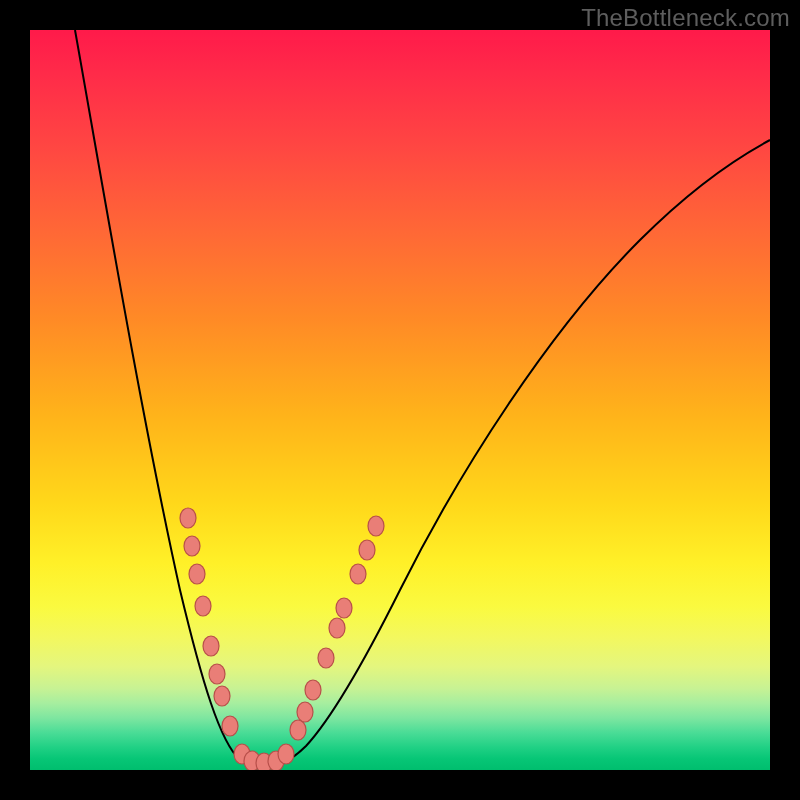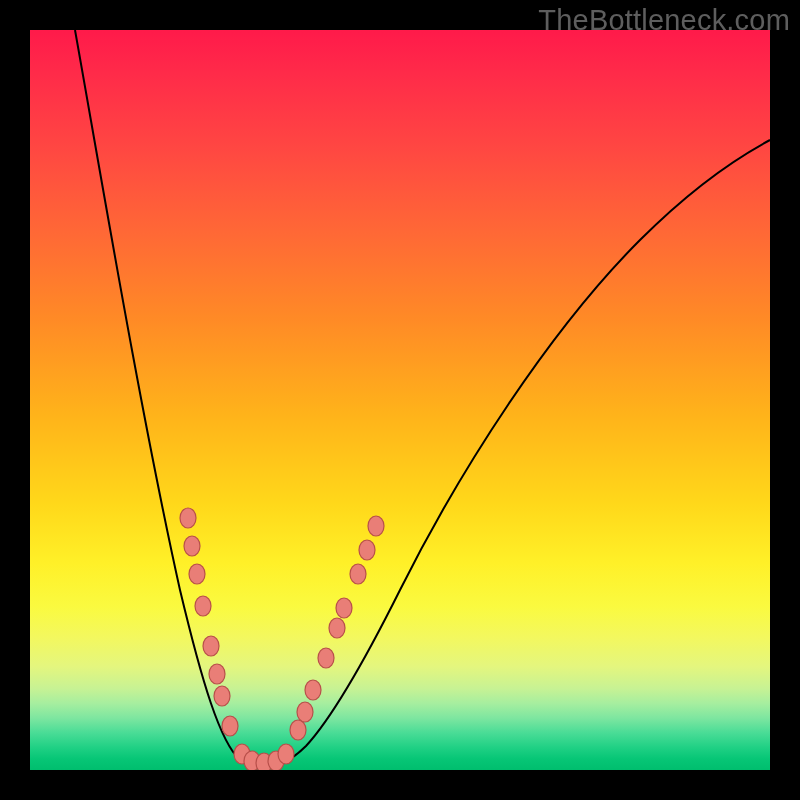--- a/index.html
+++ b/index.html
@@ -17,21 +17,21 @@
     left: 0;
     width: 800px;
     height: 800px;
     background: #000;
   }
   .watermark {
     position: absolute;
     top: 4px;
     right: 10px;
     color: #5e5e5e;
-    font-size: 29px;
+    font-size: 24px;
     font-weight: 500;
     letter-spacing: 0.2px;
     z-index: 50;
   }
   .plot {
     position: absolute;
     top: 30px;
     left: 30px;
     width: 740px;
     height: 740px;

